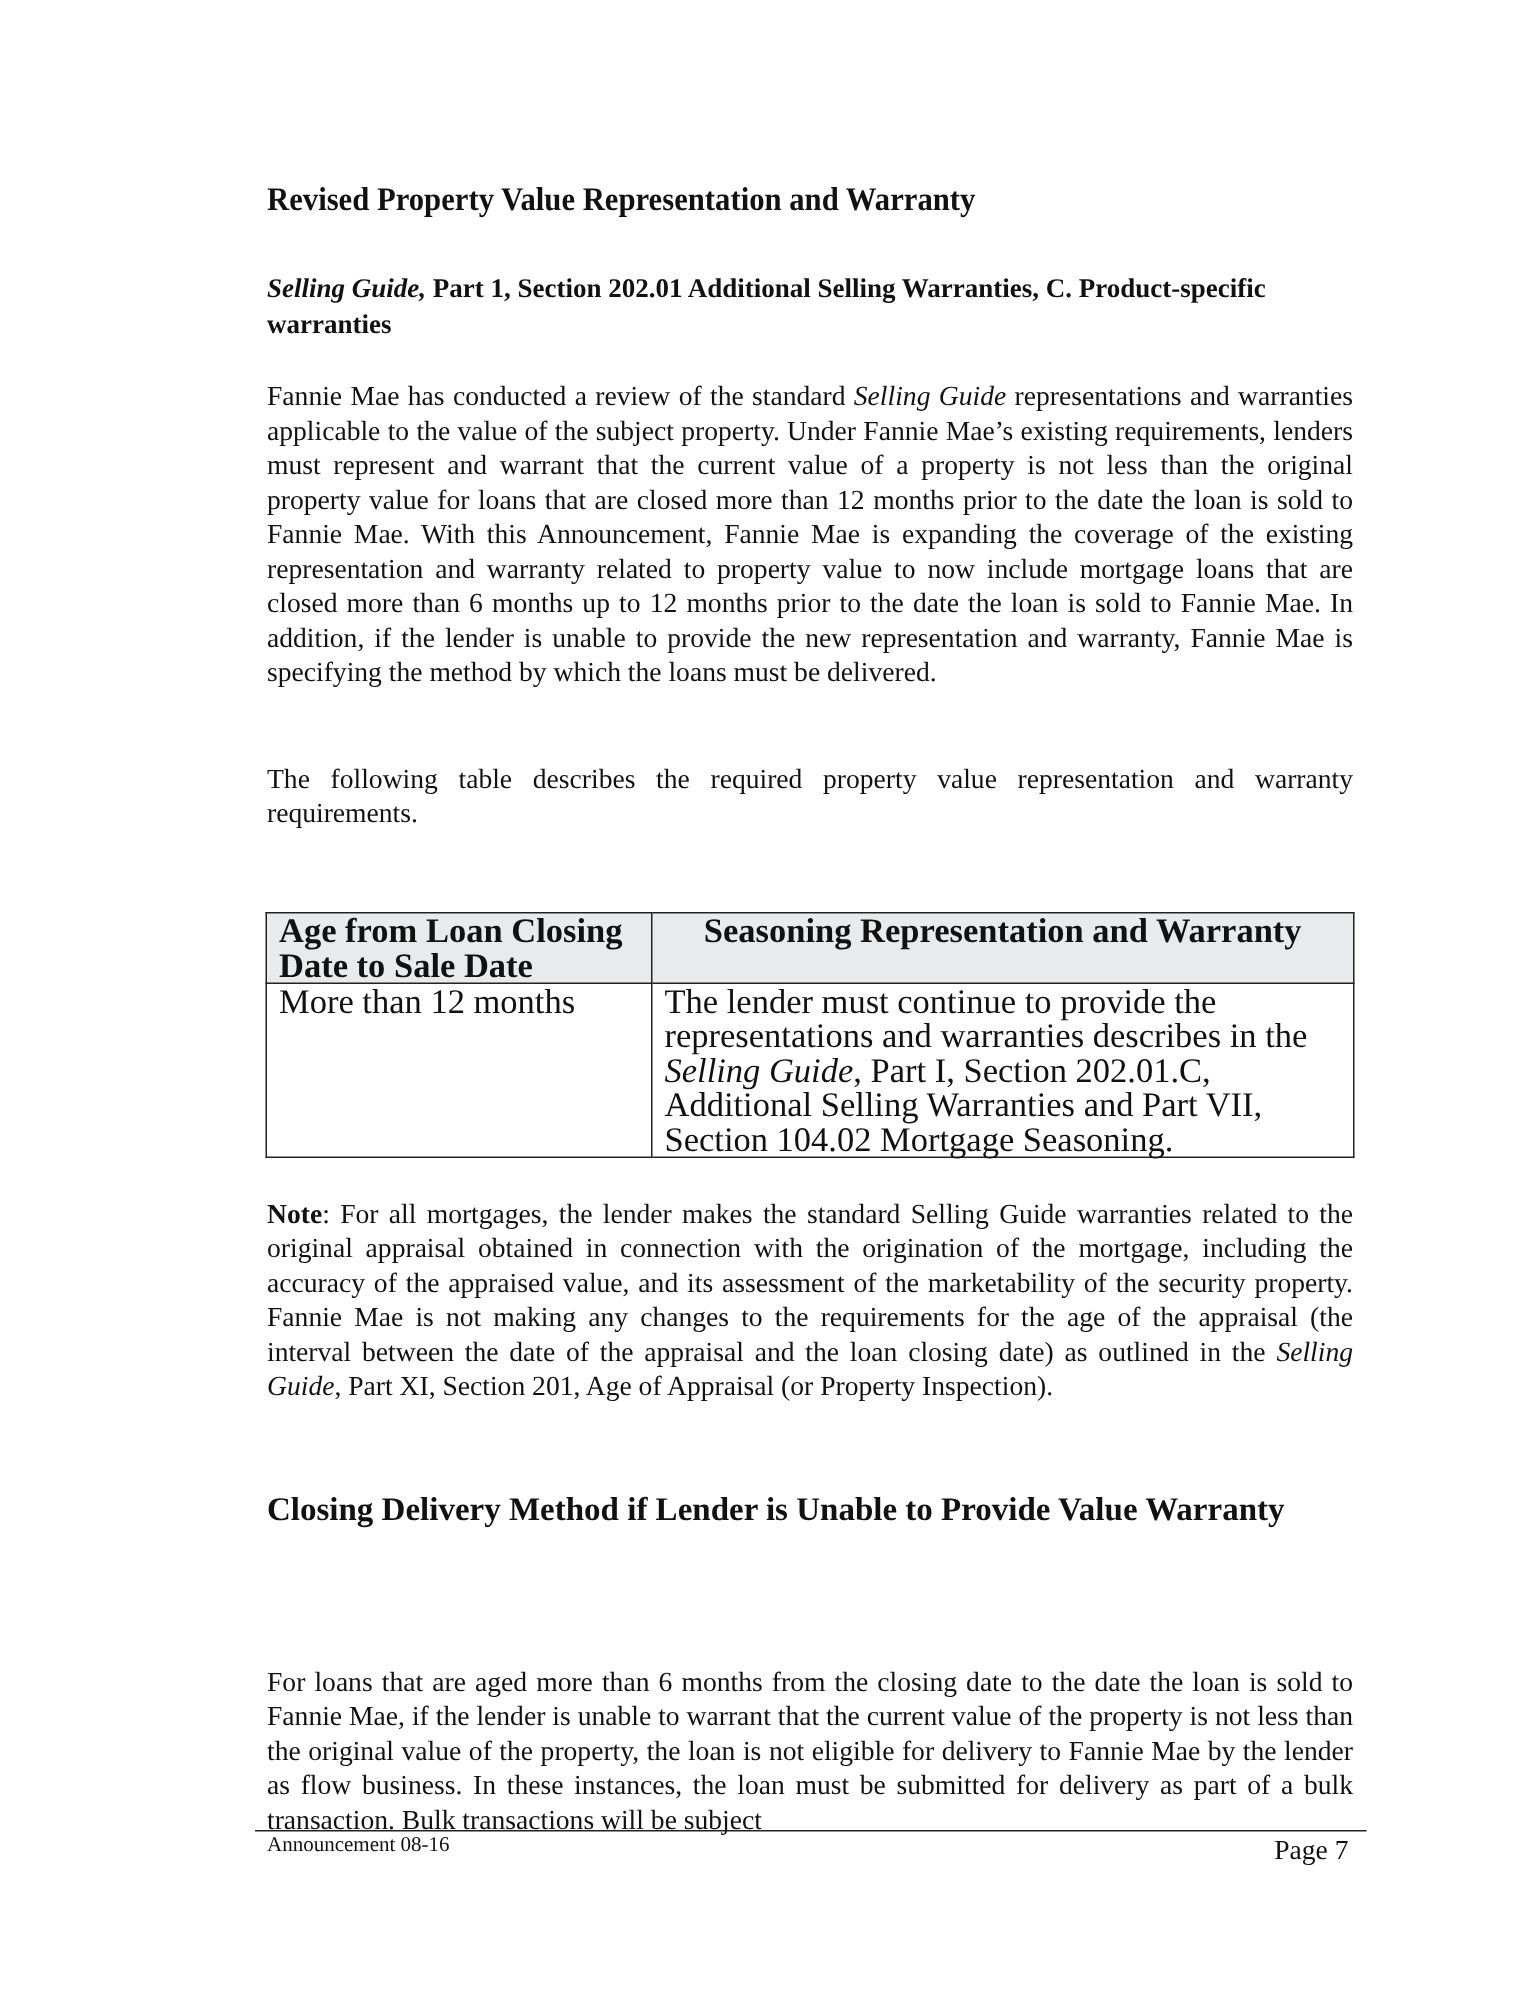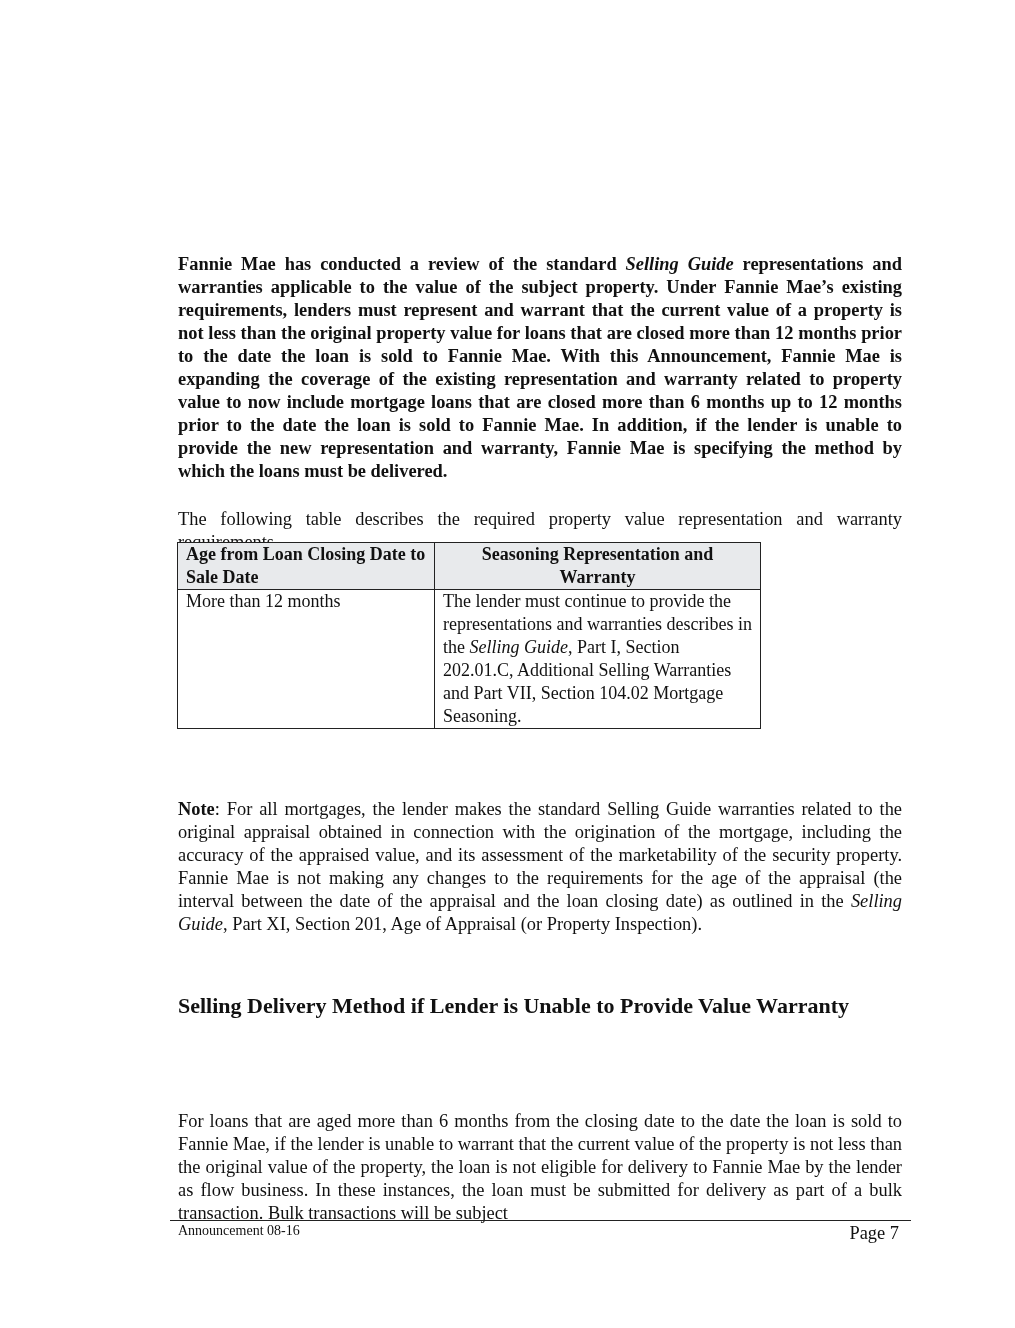--- a/index.html
+++ b/index.html
@@ -17,51 +17,55 @@
   }
   .subhead {
     position: absolute; left: 178px; top: 180px; width: 724px;
     font-size: 18px; font-weight: bold; line-height: 24px;
   }
   .para {
     position: absolute; left: 178px; width: 724px;
     font-size: 18.4px; line-height: 23px; text-align: justify;
   }
   .para em { font-style: italic; }
-  #p1 { top: 253px; font-weight: bold; }
+  #p1 { top: 253px; }
   #p2 { top: 508px; }
   #note { top: 798px; }
   #p3 { top: 1078px; margin-top: 32px; }
   .h2 {
     position: absolute; left: 178px; top: 992px; width: 724px;
     font-size: 22px; font-weight: bold; line-height: 28px;
   }
   table.req {
-    position: absolute; left: 177px; top: 542px; width: 584px;
-    border-collapse: collapse; font-size: 18px; line-height: 23px;
+    position: absolute; left: 177px; top: 608px; width: 726px;
+    border-collapse: collapse; font-size: 23px; line-height: 23px;
   }
   table.req td, table.req th {
     border: 1.5px solid #222; vertical-align: top; padding: 0 8px; text-align: left;
   }
   table.req th { background: #e8eaec; font-weight: bold; }
   table.req th.c2 { text-align: center; }
   table.req .col1 { width: 240px; }
   .footer-line {
     position: absolute; left: 170px; top: 1220px; width: 741px; height: 0;
     border-top: 1.5px solid #222;
   }
   .footer-left { position: absolute; left: 178px; top: 1223px; font-size: 14px; }
   .footer-right { position: absolute; right: 116px; top: 1223px; font-size: 18.4px; }
 </style>
 </head>
 <body>
 
 <div class="page">
 
+  <div class="h1">
+    <span class="cond" style="transform: scaleX(0.93);">Revised Property Value Representation and Warranty</span>
+  </div>
 
+  <div class="subhead"><em>Selling Guide,</em><span> Part 1, Section 202.01 Additional Selling Warranties, C. Product-specific warranties</span></div>
 
   <div class="para" id="p1"><span>Fannie Mae has conducted a review of the standard </span><em>Selling Guide</em><span> representations and warranties applicable to the value of the subject property.  Under Fannie Mae’s existing requirements, lenders must represent and warrant that the current value of a property is not less than the original property value for loans that are closed more than 12 months prior to the date the loan is sold to Fannie Mae. With this Announcement, Fannie Mae is expanding the coverage of the existing representation and warranty related to property value to now include mortgage loans that are closed more than 6 months up to 12 months prior to the date the loan is sold to Fannie Mae.  In addition, if the lender is unable to provide the new representation and warranty, Fannie Mae is specifying the method by which the loans must be delivered.</span></div>
 
   <div class="para" id="p2">The following table describes the required property value representation and warranty requirements.</div>
 
   <table class="req">
     <thead>
       <tr>
         <th class="col1">Age from Loan Closing Date to Sale Date</th>
         <th class="c2">Seasoning Representation and Warranty</th>
@@ -70,21 +74,21 @@
     <tbody>
       <tr>
         <td class="col1">More than 12 months</td>
         <td><span>The lender must continue to provide the representations and warranties describes in the </span><em>Selling Guide</em><span>, Part I, Section 202.01.C, Additional Selling Warranties and Part VII, Section 104.02 Mortgage Seasoning.</span></td>
       </tr>
     </tbody>
   </table>
 
   <div class="para" id="note"><strong>Note</strong><span>:  For all mortgages, the lender makes the standard Selling Guide warranties related to the original appraisal obtained in connection with the origination of the mortgage, including the accuracy of the appraised value, and its assessment of the marketability of the security property.  Fannie Mae is not making any changes to the requirements for the age of the appraisal (the interval between the date of the appraisal and the loan closing date) as outlined in the </span><em>Selling Guide</em><span>, Part XI, Section 201, Age of Appraisal (or Property Inspection).</span></div>
 
-  <div class="h2">Selling Delivery Method if Lender is Unable to Provide Value Warranty</div>
+  <div class="h2">Closing Delivery Method if Lender is Unable to Provide Value Warranty</div>
 
   <div class="para" id="p3">For loans that are aged more than 6 months from the closing date to the date the loan is sold to Fannie Mae, if the lender is unable to warrant that the current value of the property is not less than the original value of the property, the loan is not eligible for delivery to Fannie Mae by the lender as flow business.  In these instances, the loan must be submitted for delivery as part of a bulk transaction.  Bulk transactions will be subject</div>
 
   <div class="footer-line"></div>
   <div class="footer-left">Announcement 08-16</div>
   <div class="footer-right">Page 7</div>
 
 </div>
 
 </body></html>

